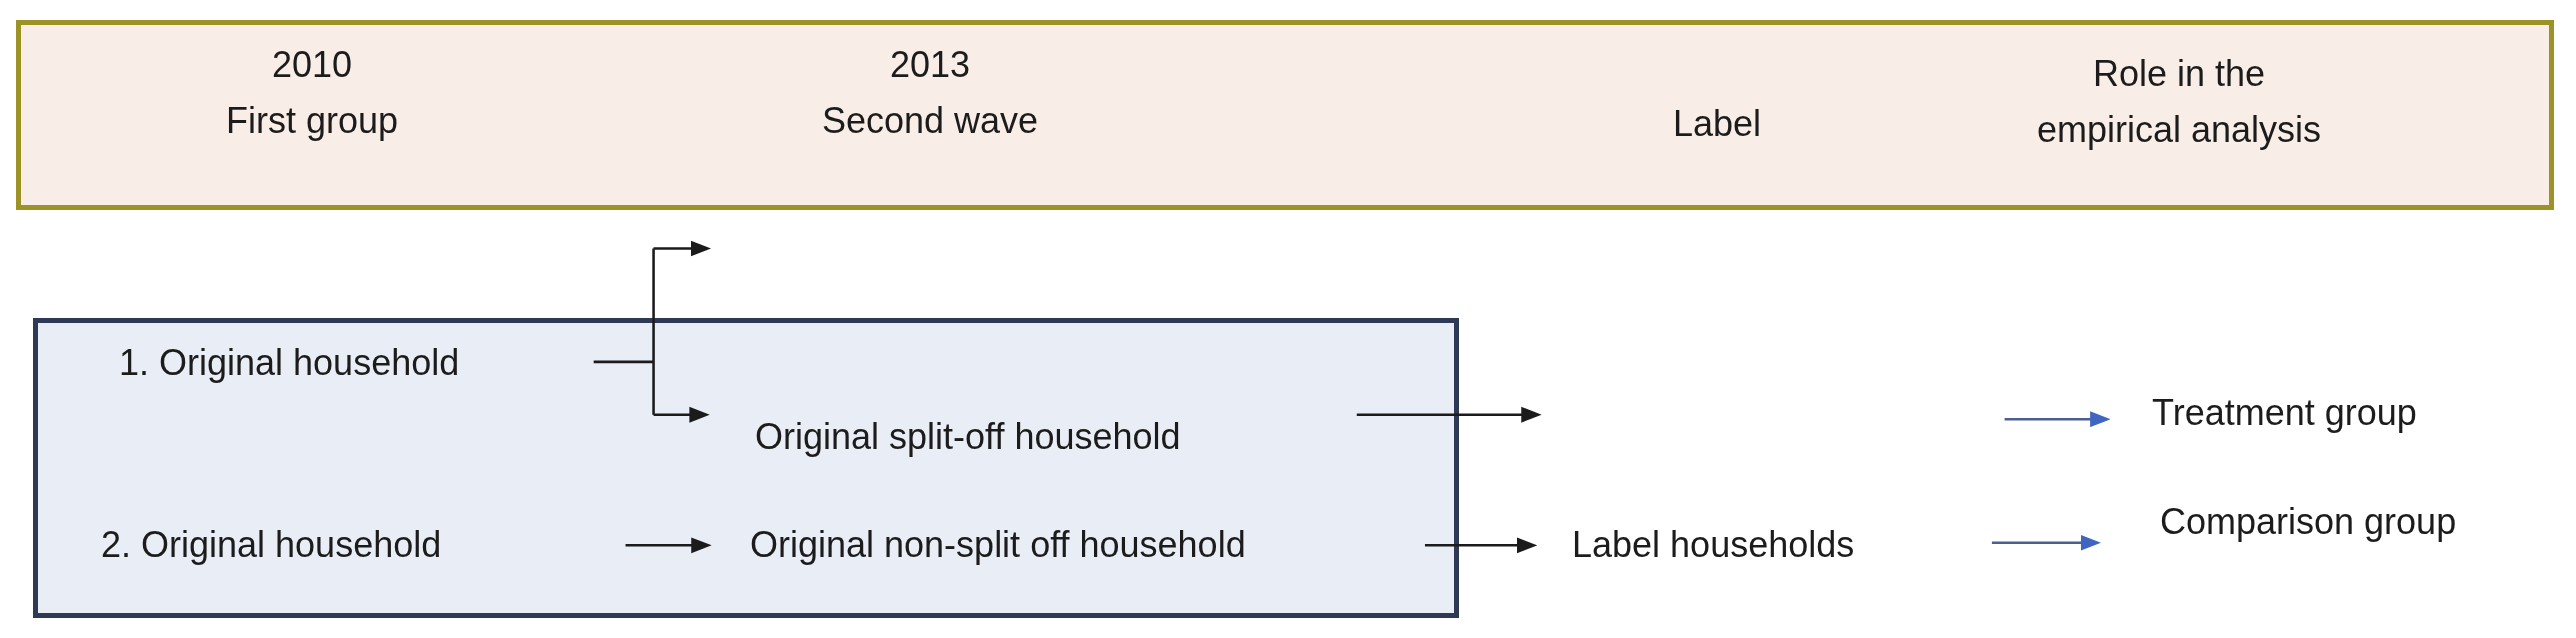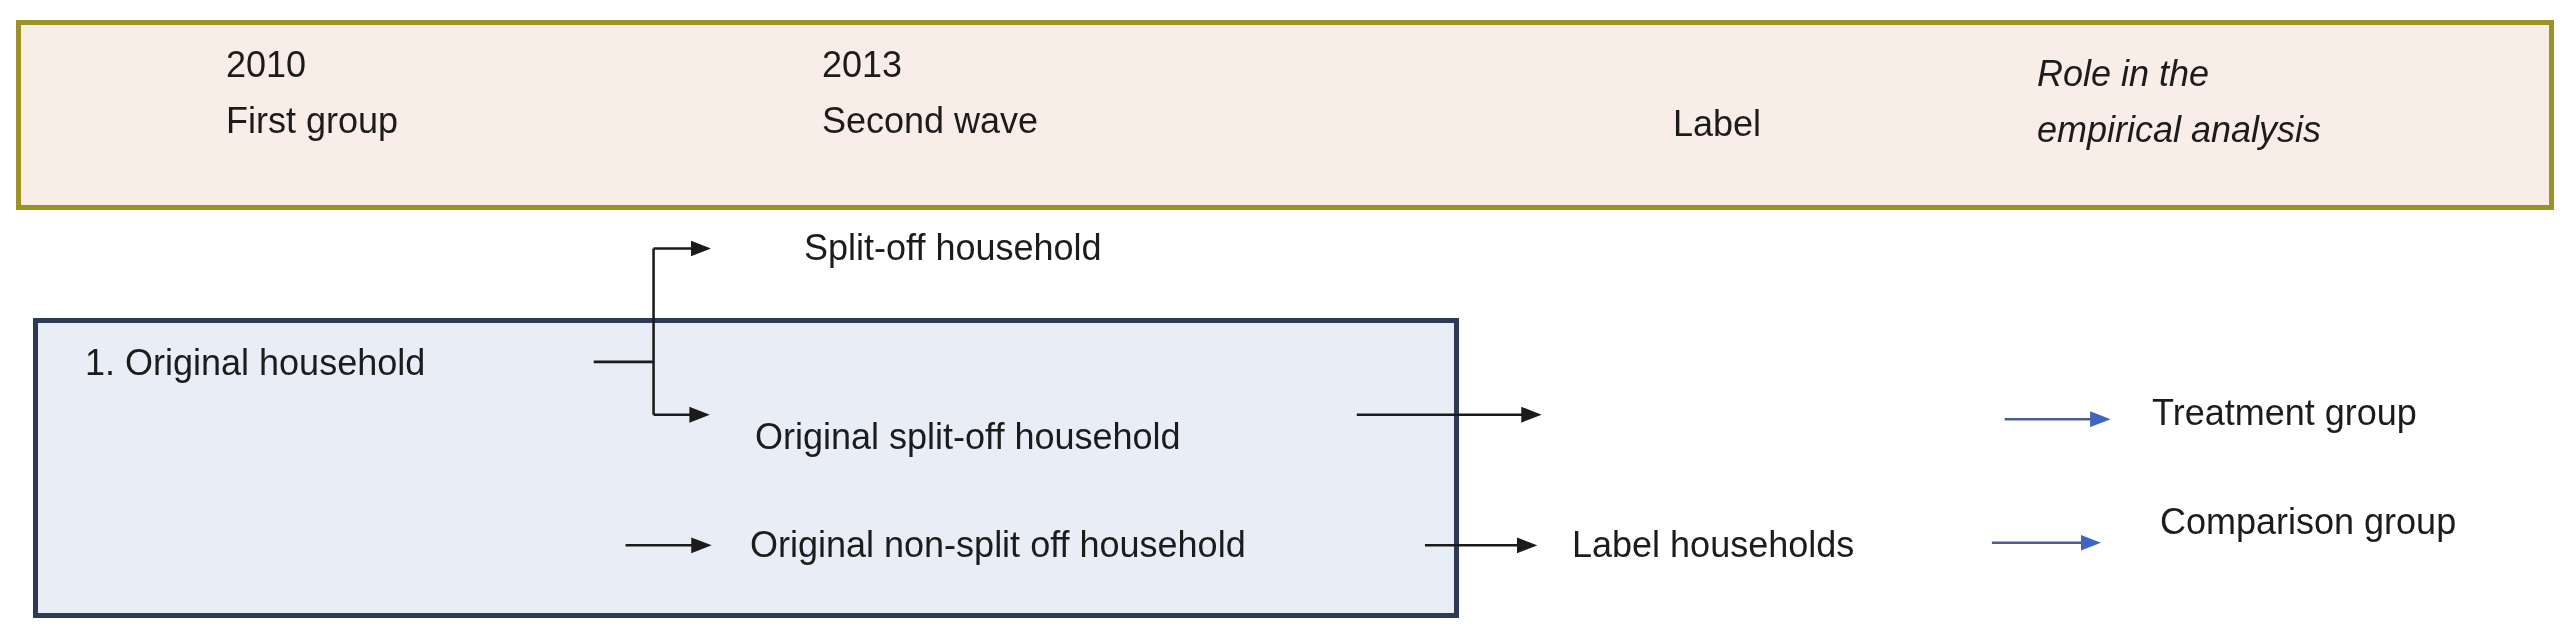--- a/index.html
+++ b/index.html
@@ -13,33 +13,33 @@
     position:relative; width:2576px; height:639px; overflow:hidden;
     background:var(--canvas-bg);
     font-family:"Liberation Sans", sans-serif;
     color:var(--text); font-size:36px; line-height:1.0;
   }
   .header-box{
     position:absolute; left:16px; top:20px; width:2538px; height:190px;
     background:var(--header-fill); border:5.7px solid var(--header-border);
     box-sizing:border-box;
   }
-  .hcol{position:absolute; text-align:left; transform:translateX(-50%); white-space:nowrap;}
+  .hcol{position:absolute; text-align:center; transform:translateX(-50%); white-space:nowrap;}
   .hcol .hline{display:block; line-height:56px;}
   .hcol1{left:312px;  top:37px;}
   .hcol2{left:930px; top:37px;}
   .hcol3{left:1717px; top:96px;}
-  .hcol4{left:2179px; top:46px;font-style:italic;}
+  .hcol4{left:2179px; top:46px;}
   .blue-box{
     position:absolute; left:33px; top:318px; width:1426px; height:300px;
     background:var(--box-fill); border:5.1px solid var(--box-border);
     box-sizing:border-box;
   }
   .lbl{position:absolute; white-space:nowrap; transform:translateY(-50%);}
-  .t-orig1{left:85px;  top:363px;}
+  .t-orig1{left:119px;  top:363px;}
   .t-orig2{left:101px;  top:545px;}
   .t-split{left:804px; top:248px;}
   .t-osplit{left:755px; top:414px;margin-top:23px;}
   .t-onsplit{left:750px; top:545px;}
   .t-lorig{left:1564px; top:415px;}
   .t-lintact{left:1572px; top:545px;}
   .t-treat{left:2152px; top:413px;}
   .t-comp{left:2148px; top:522px;margin-left:12px;}
   .connectors{position:absolute; left:0; top:0; width:2576px; height:639px; pointer-events:none;}
   .ln{stroke:var(--black-arrow); stroke-width:4; fill:none;}
@@ -65,21 +65,21 @@
     <span class="hline">Label</span>
   </div>
   <div class="hcol hcol4">
     <span class="hline">Role in the</span>
     <span class="hline">empirical analysis</span>
   </div>
 
   <div class="blue-box"></div>
 
   <div class="lbl t-orig1">1. Original household</div>
-  <div class="lbl t-split">Split-off household</div>
+  <div class="lbl t-orig2">2. Original household</div>
   <div class="lbl t-osplit">Original split-off household</div>
   <div class="lbl t-onsplit">Original non-split off household</div>
   <div class="lbl t-lintact">Label households</div>
   <div class="lbl t-treat">Treatment group</div>
   <div class="lbl t-comp">Comparison group</div>
 
   <svg class="connectors" viewBox="0 0 4044 1003" xmlns="http://www.w3.org/2000/svg">
     <defs>
       <marker id="ahb" viewBox="0 0 9 7" refX="0.5" refY="3.5" markerWidth="8" markerHeight="6.5" orient="auto">
         <path class="ah-b" d="M0,0 L9,3.5 L0,7 Z"></path>

